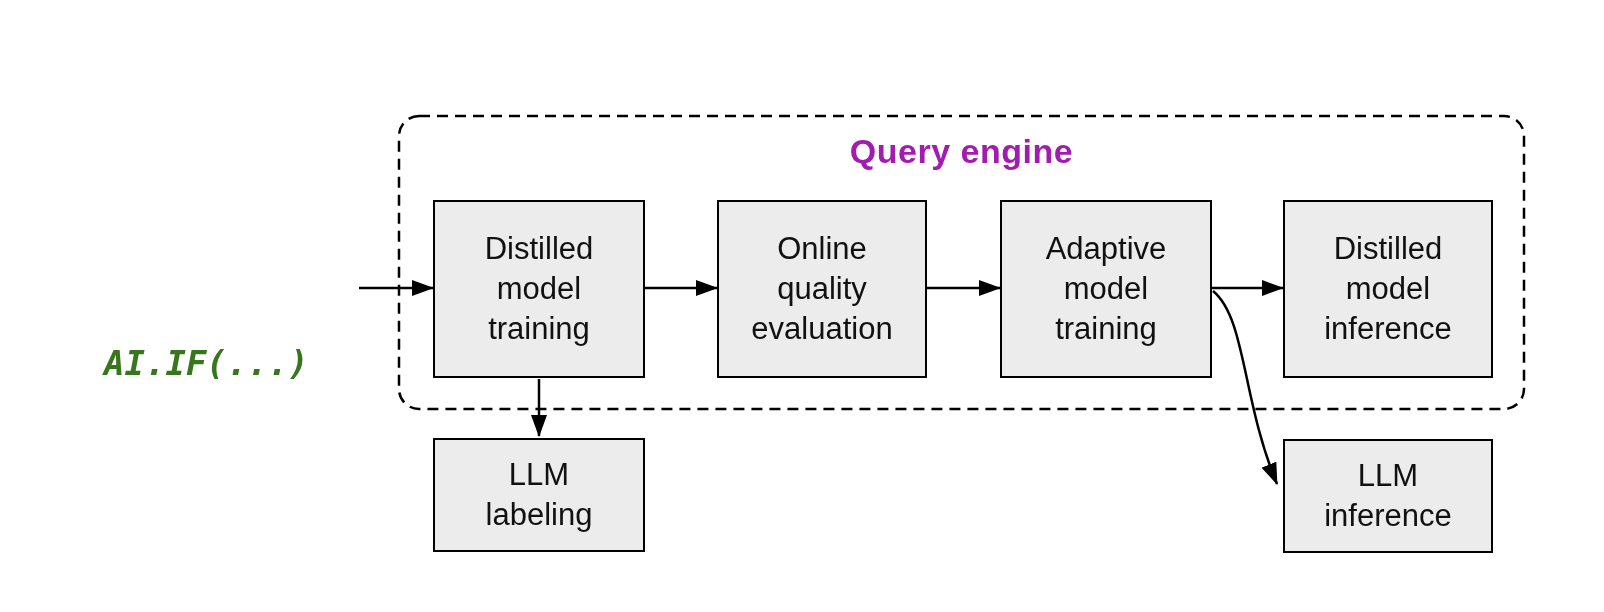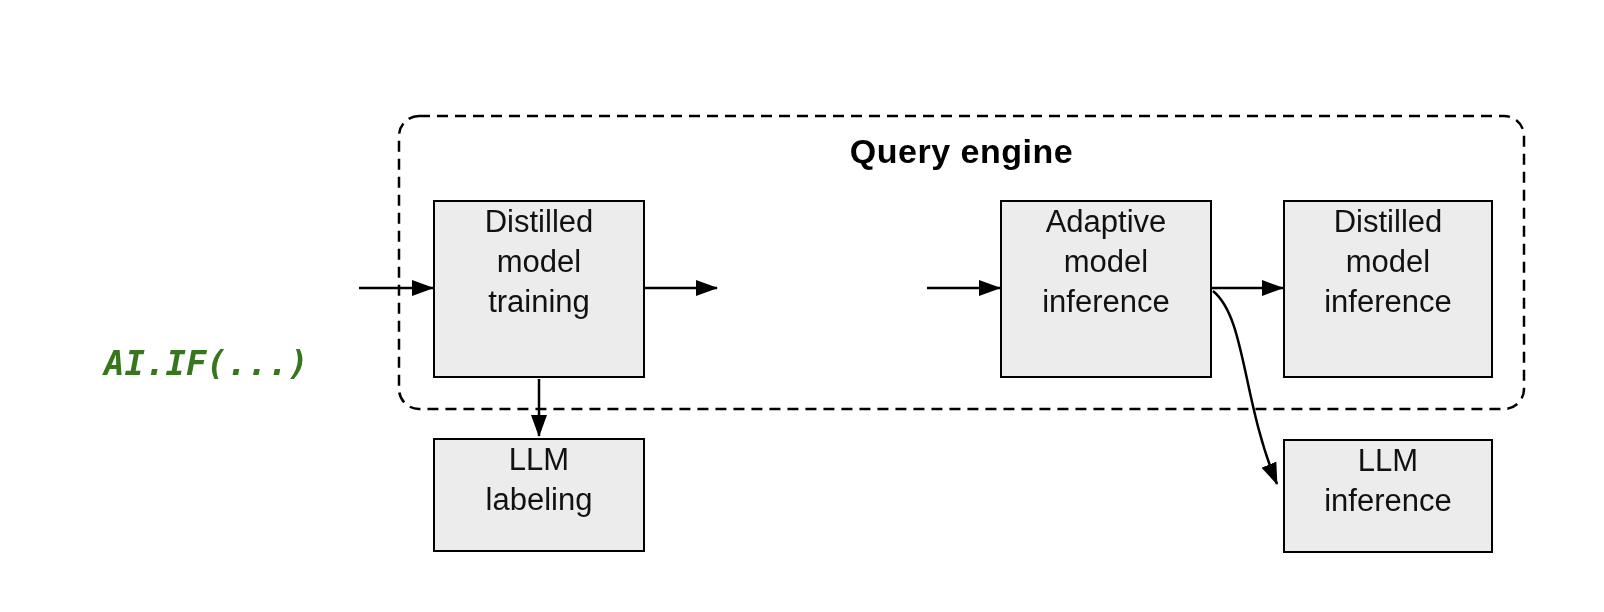--- a/index.html
+++ b/index.html
@@ -28,31 +28,31 @@
     white-space: pre;
   }
   .code .line2 { margin-left: 38px; font-weight: bold; font-style: italic; }
   .engine-title {
     position: absolute;
     left: 399px; top: 132px;
     width: 1125px;
     text-align: center;
     font-size: 34px;
     font-weight: bold;
-    color: #000000;
+    color: #a21caf;
     z-index: 2;
     letter-spacing: 0.5px;
   }
   .node {
     position: absolute;
     box-sizing: border-box;
     background: #ececec;
     border: 2.5px solid #000000;
     display: flex;
-    align-items: flex-start;
+    align-items: center;
     justify-content: center;
     z-index: 2;
   }
   .node .label {
     font-size: 31px;
     line-height: 40px;
     color: #111111;
     text-align: center;
     white-space: pre-line;
   }
@@ -90,25 +90,30 @@
   </div>
 
   <div class="engine-title">Query engine</div>
 
   <div class="node" id="node-training">
     <div class="label">Distilled
 model
 training</div>
   </div>
 
+  <div class="node" id="node-evaluation">
+    <div class="label">Online
+quality
+evaluation</div>
+  </div>
 
   <div class="node" id="node-selection">
     <div class="label">Adaptive
 model
-inference</div>
+training</div>
   </div>
 
   <div class="node" id="node-dinference">
     <div class="label">Distilled
 model
 inference</div>
   </div>
 
   <div class="node" id="node-labeling">
     <div class="label">LLM

